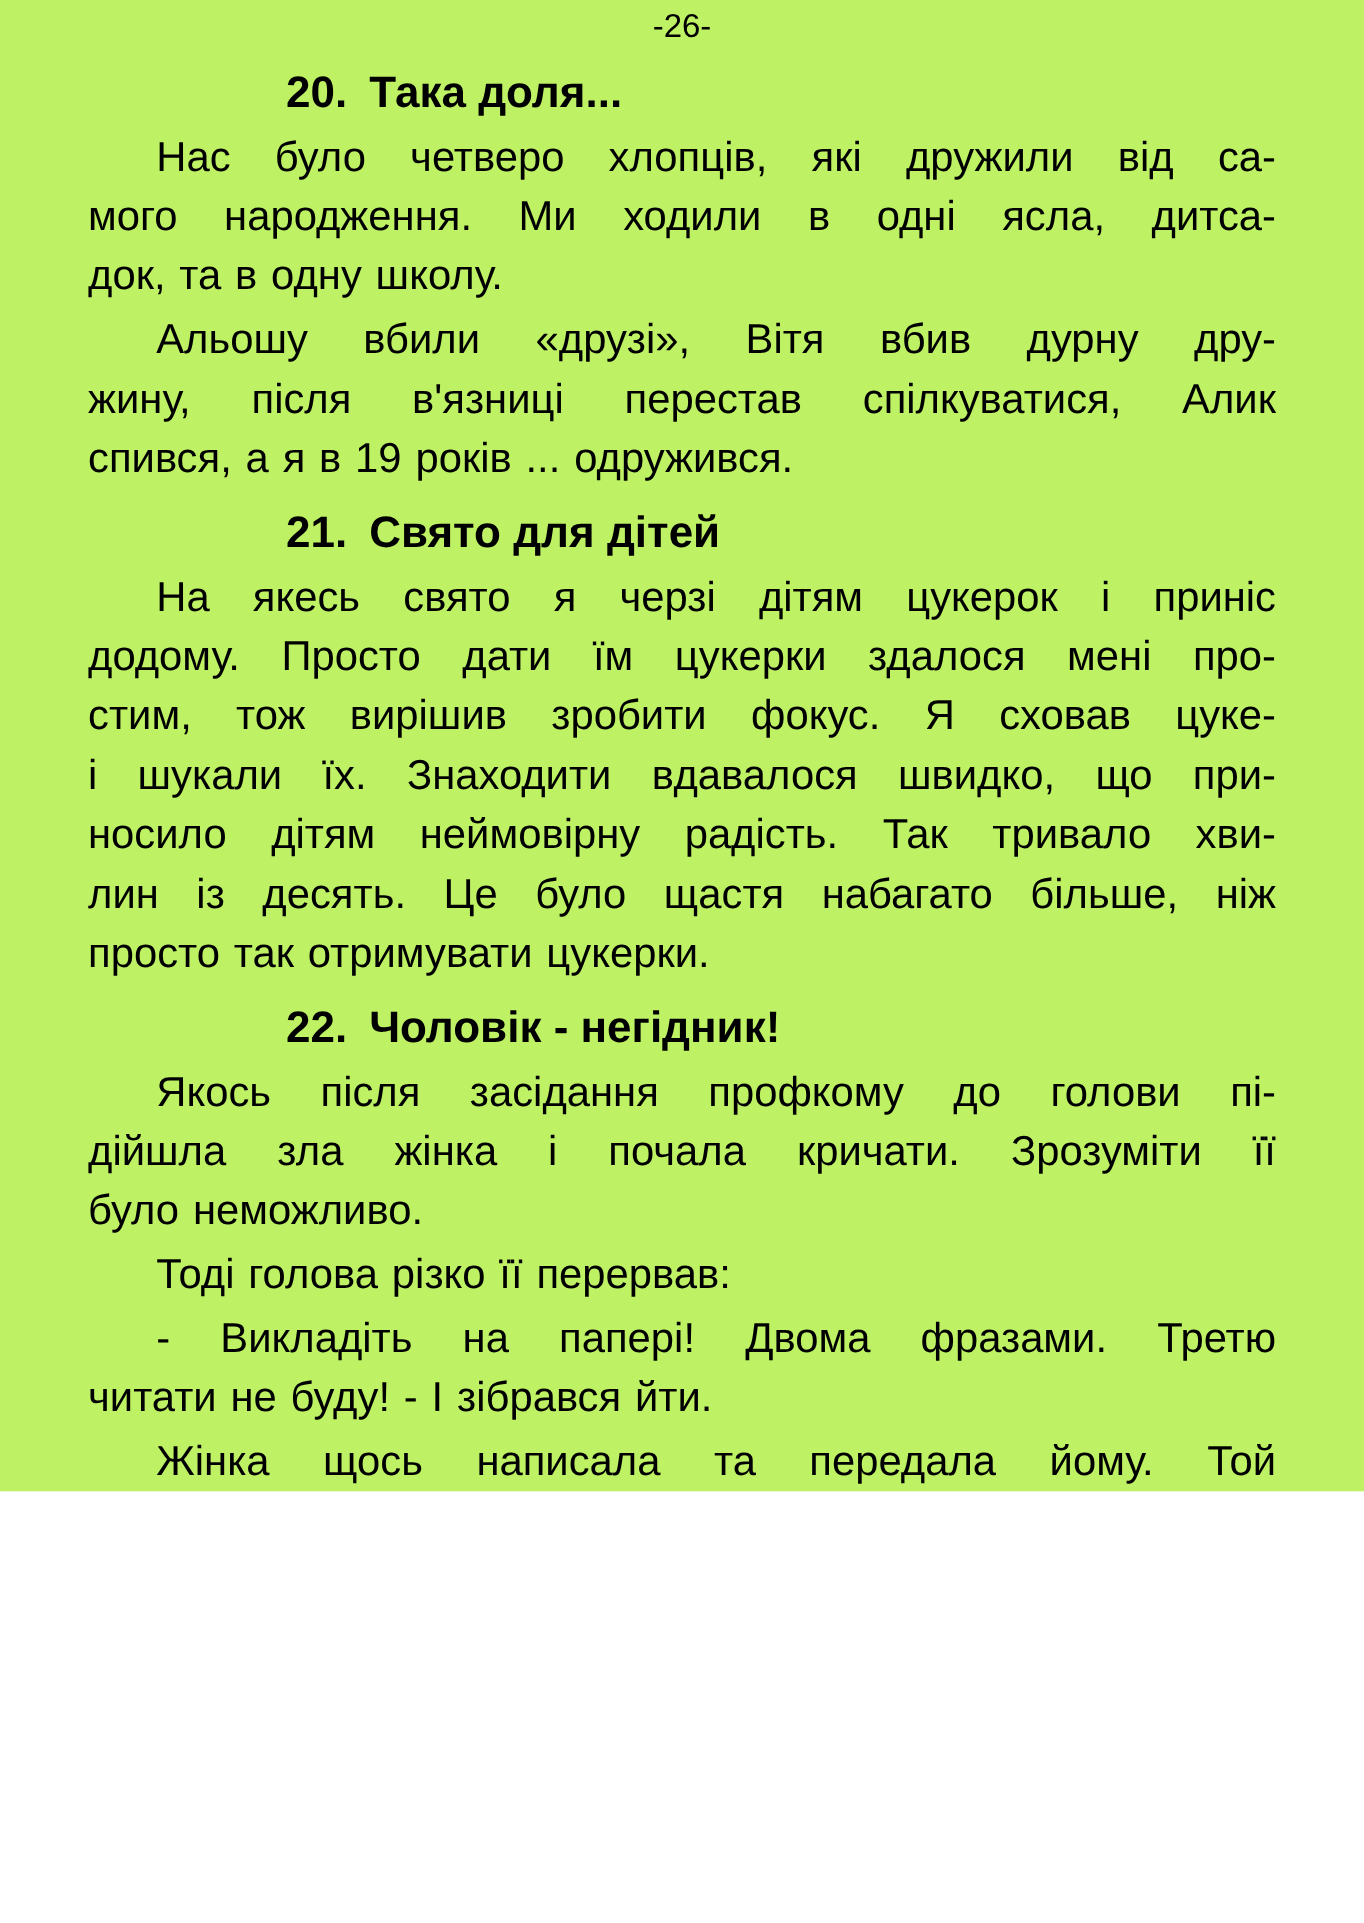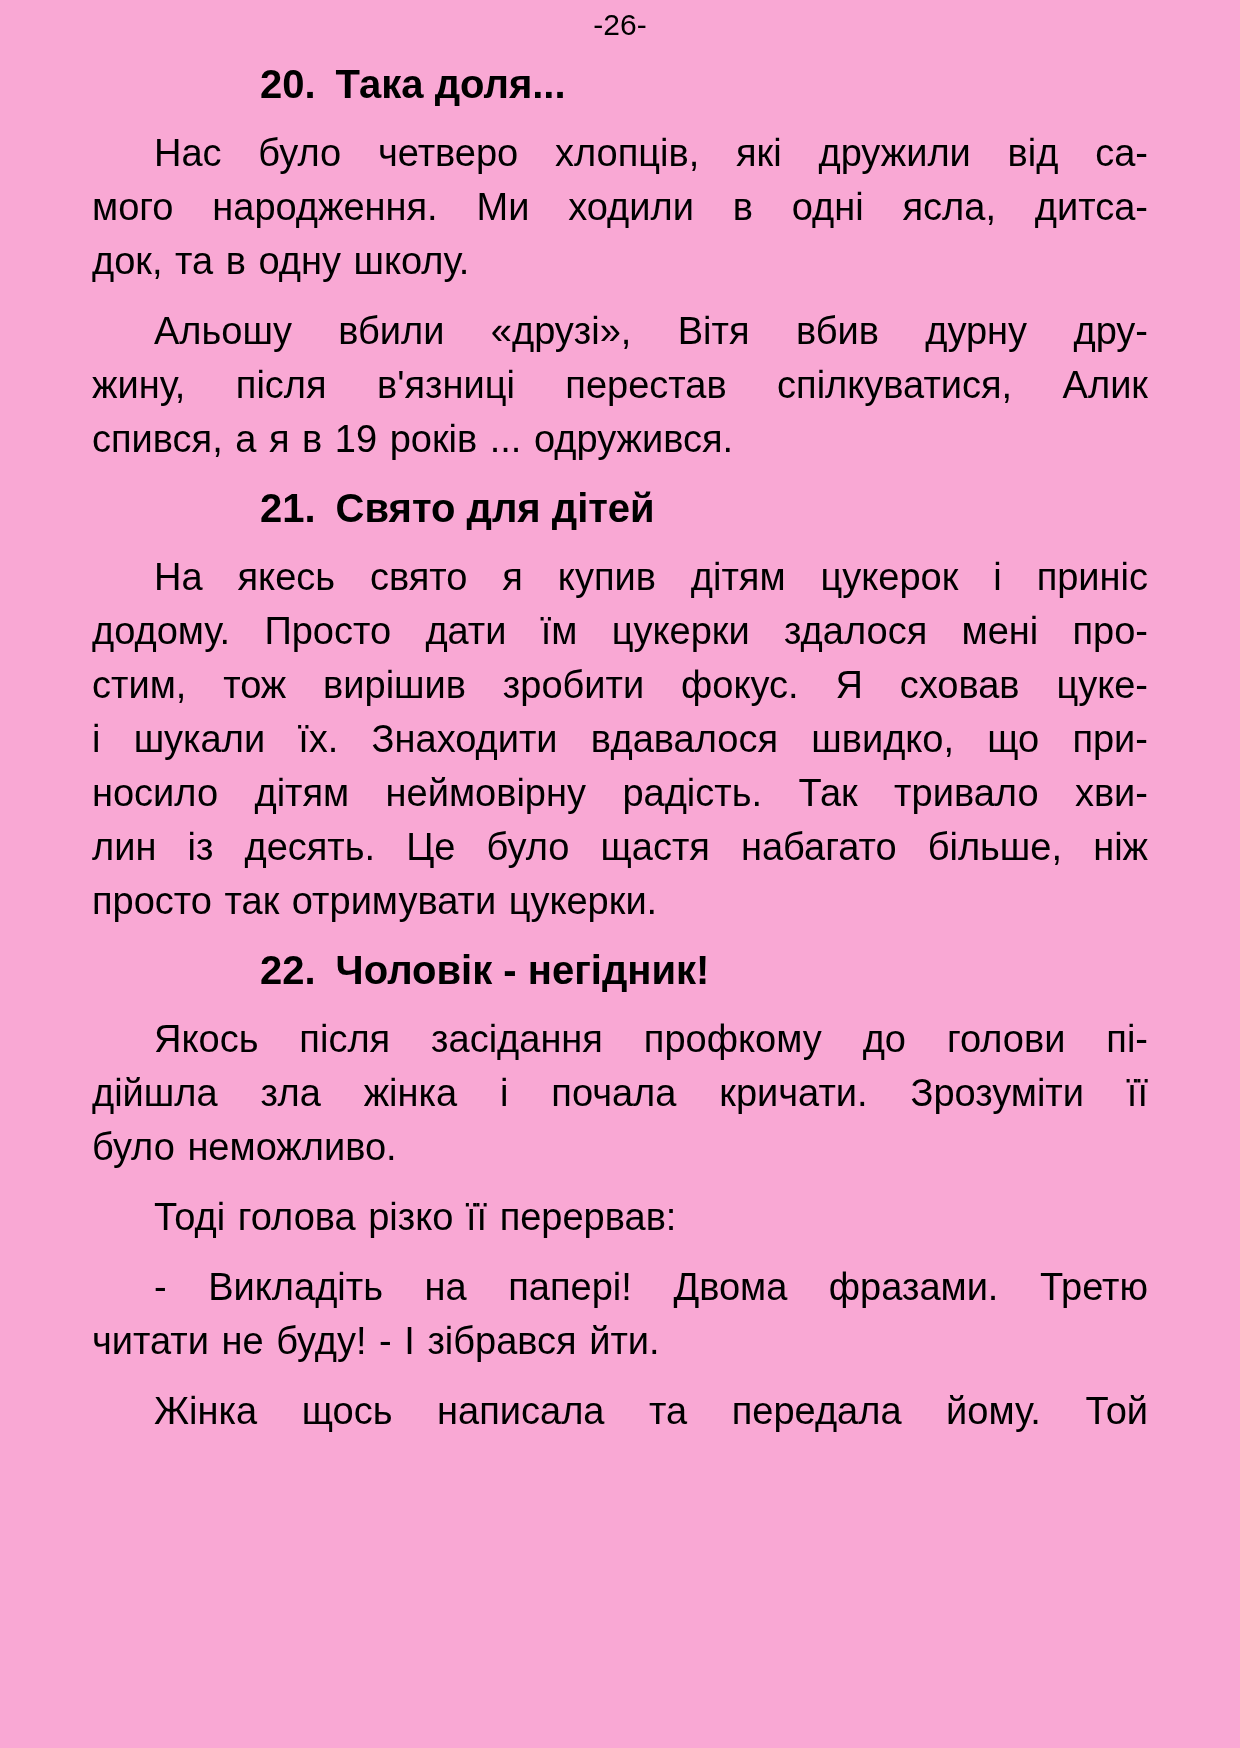--- a/index.html
+++ b/index.html
@@ -1,41 +1,41 @@
 <!DOCTYPE html>
 <html><head>
 <meta charset="utf-8">
 <style>
   html, body { margin: 0; padding: 0; background: #ffffff; }
   .page {
     position: relative;
     width: 1240px;
-    height: 1748px;
-    background: #f9a8d4;
+    height: 1356px;
+    background: #bef264;
     color: #000000;
     font-family: "Liberation Sans", "DejaVu Sans", sans-serif;
     box-sizing: border-box;
     padding: 6px 76px 0 76px;
     overflow: hidden;
   }
   .page-number {
     text-align: center;
     font-size: 30px;
     line-height: 38px;
     margin-bottom: 6px;
   }
   .section-heading {
     font-size: 40px;
     font-weight: 700;
     line-height: 52px;
     margin: 14px 0 6px 184px;
     white-space: nowrap;
   }
   .section-heading .num { margin-right: 20px; }
-  .para { margin: 16px; }
+  .para { margin: 4px; }
   .tline {
     font-size: 38px;
     line-height: 54px;
     text-align: justify;
     text-align-last: justify;
     word-spacing: 2px;
   }
   .tline.last { text-align-last: left; }
   .tline.first { text-indent: 62px; }
 </style>
@@ -57,21 +57,21 @@
   <div class="para">
     <div class="tline first">Альошу вбили «друзі», Вітя вбив дурну дру-</div>
     <div class="tline">жину, після в'язниці перестав спілкуватися, Алик</div>
     <div class="tline last">спився, а я в 19 років ... одружився.</div>
   </div>
 
   <div class="section-heading">
     <span class="num">21.</span><span>Свято для дітей</span>
   </div>
   <div class="para">
-    <div class="tline first">На якесь свято я купив дітям цукерок і приніс</div>
+    <div class="tline first">На якесь свято я черзі дітям цукерок і приніс</div>
     <div class="tline">додому. Просто дати їм цукерки здалося мені про-</div>
     <div class="tline">стим, тож вирішив зробити фокус. Я сховав цуке-</div>
     <div class="tline">і шукали їх. Знаходити вдавалося швидко, що при-</div>
     <div class="tline">носило дітям неймовірну радість. Так тривало хви-</div>
     <div class="tline">лин із десять. Це було щастя набагато більше, ніж</div>
     <div class="tline last">просто так отримувати цукерки.</div>
   </div>
 
   <div class="section-heading">
     <span class="num">22.</span><span>Чоловік - негідник!</span>

